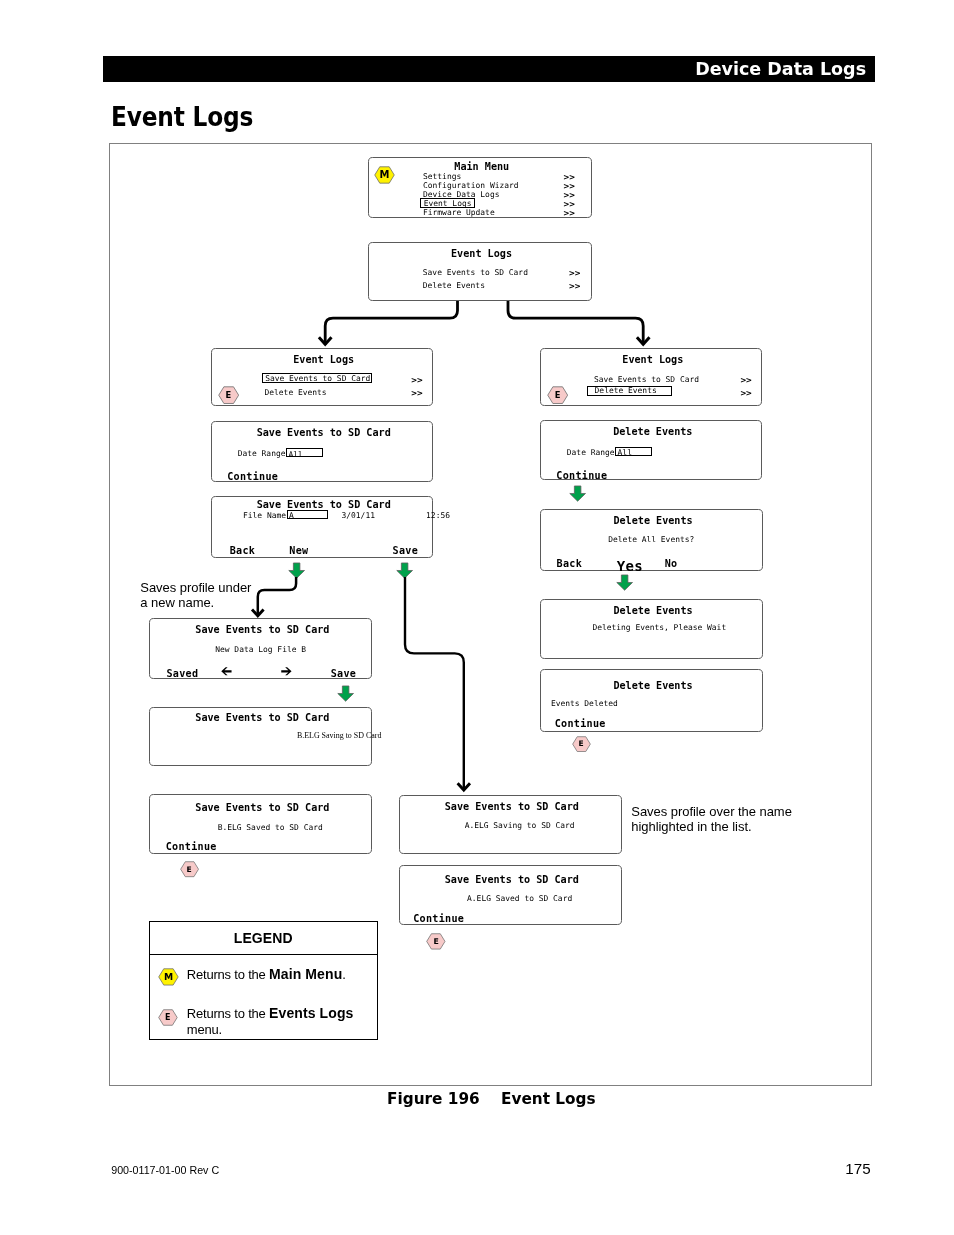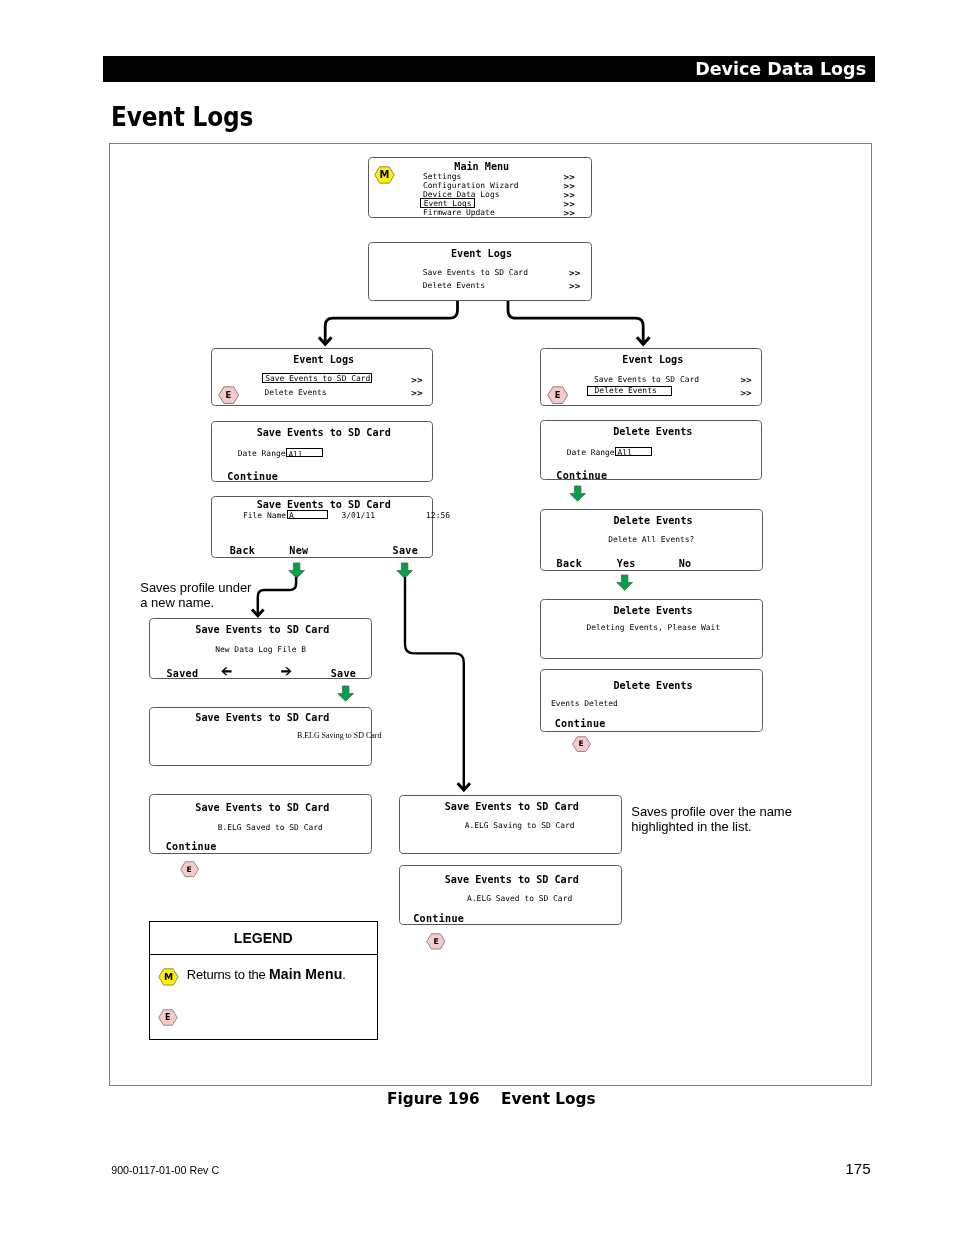--- a/index.html
+++ b/index.html
@@ -115,26 +115,26 @@
         <div class="ln" style="left: 129.6px; top: 15.4px; line-height: 1;">3/01/11</div>
         <div class="ln" style="left: 172.2px; top: 15.4px; line-height: 1; margin-left: 42px;">12:56</div>
         <div class="ln" style="left: 17.8px; top: 49.9px; font-weight: bold; font-size: 10.1px; line-height: 1; letter-spacing: 0.3px;">Back</div>
         <div class="ln" style="left: 77.4px; top: 49.9px; font-weight: bold; font-size: 10.1px; line-height: 1; letter-spacing: 0.3px;">New</div>
         <div class="ln" style="left: 180.7px; top: 49.9px; font-weight: bold; font-size: 10.1px; line-height: 1; letter-spacing: 0.3px;">Save</div>
       </div>
       <div class="lcd" style="left: 539.7px; top: 509.4px; width: 223.2px; height: 61.3px;">
         <div class="ttl" style="top: 5.1px;">Delete Events</div>
         <div class="ln" style="left: 0px; top: 26.1px; width: 100%; text-align: center; line-height: 1;">Delete All Events?</div>
         <div class="ln" style="left: 15.9px; top: 48.5px; font-weight: bold; font-size: 10.1px; line-height: 1; letter-spacing: 0.3px;">Back</div>
-        <div class="ln" style="left: 76px; top: 48.5px; font-weight: bold; font-size: 10px; line-height: 1; letter-spacing: 0.3px;">Yes</div>
-        <div class="ln" style="left: 138px; top: 48.5px; font-weight: bold; font-size: 10.1px; line-height: 1; letter-spacing: 0.3px;">No</div>
+        <div class="ln" style="left: 76px; top: 48.5px; font-weight: bold; font-size: 14px; line-height: 1; letter-spacing: 0.3px;">Yes</div>
+        <div class="ln" style="left: 124px; top: 48.5px; font-weight: bold; font-size: 10.1px; line-height: 1; letter-spacing: 0.3px;">No</div>
       </div>
       <div class="lcd" style="left: 539.7px; top: 598.6px; width: 223.2px; height: 60.1px;">
         <div class="ttl" style="top: 5.1px;">Delete Events</div>
-        <div class="ln" style="left: 2px; top: 24.8px; width: 100%; text-align: center; line-height: 1;">Deleting Events, Please Wait</div>
+        <div class="ln" style="left: 8px; top: 24.8px; width: 100%; text-align: center; line-height: 1;">Deleting Events, Please Wait</div>
       </div>
       <div class="lcd" style="left: 539.7px; top: 669.1px; width: 223.2px; height: 62.6px;">
         <div class="ttl" style="top: 9.5px;">Delete Events</div>
         <div class="ln" style="left: 10.2px; top: 29.7px; width: 100%; text-align: left; line-height: 1;">Events Deleted</div>
         <div class="ln" style="left: 14px; top: 48.8px; font-weight: bold; font-size: 10.1px; line-height: 1; letter-spacing: 0.3px;">Continue</div>
       </div>
       <div class="hexm" style="left: 571.6px; top: 735.8px; width: 19px; height: 16.245px;">
         <svg width="19" height="16.245" viewBox="0 0 40 34">
           <polygon points="11,1.4 29,1.4 38.6,17 29,32.6 11,32.6 1.4,17" fill="#F7CAC9" stroke="#6b6b6b" stroke-width="1.5" stroke-linejoin="miter"></polygon>
         </svg>
@@ -198,20 +198,21 @@
           <path d="M11.2,1.6 L24.8,1.6 L24.8,17.3 L34.4,17.3 L18,33.4 L1.6,17.3 L11.2,17.3 Z" fill="#00A14B" stroke="#5d5d5d" stroke-width="1.6" stroke-linejoin="miter"></path>
         </svg></div>
       <div class="note" style="left: 140.3px; top: 579.9px; width: 190px;">Saves profile under
 a new name.</div>
       <div class="note" style="left: 631.3px; top: 803.5px; width: 230px;">Saves profile over the name
 highlighted in the list.</div>
       <div class="legend">
         <div class="lgtitle">LEGEND</div>
         <div class="div"></div>
         <div class="row" style="left: 37px; top: 45.2px;">Returns&nbsp;to&nbsp;the&nbsp;<b>Main Menu</b>.</div>
+        <div class="row" style="left: 37px; top: 84.8px;">Returns&nbsp;to&nbsp;the&nbsp;<b>Events Logs</b><br>menu.</div>
       </div>
       <div class="hexm" style="left: 158.1px; top: 968px; width: 20.9px; height: 17.8695px;">
         <svg width="20.9" height="17.8695" viewBox="0 0 40 34">
           <polygon points="11,1.4 29,1.4 38.6,17 29,32.6 11,32.6 1.4,17" fill="#FFF200" stroke="#6b6b6b" stroke-width="1.5" stroke-linejoin="miter"></polygon>
         </svg>
         <span style="position:absolute;left:0;top:0;width:20.9px;height:17.8695px;display:flex;align-items:center;justify-content:center;font-family:'DejaVu Sans',sans-serif;font-weight:bold;font-size:9.2px;color:#000;">M</span>
       </div>
       <div class="hexm" style="left: 157.8px; top: 1009.2px; width: 19.9px; height: 17.0145px;">
         <svg width="19.9" height="17.014499999999998" viewBox="0 0 40 34">
           <polygon points="11,1.4 29,1.4 38.6,17 29,32.6 11,32.6 1.4,17" fill="#F7CAC9" stroke="#6b6b6b" stroke-width="1.5" stroke-linejoin="miter"></polygon>

